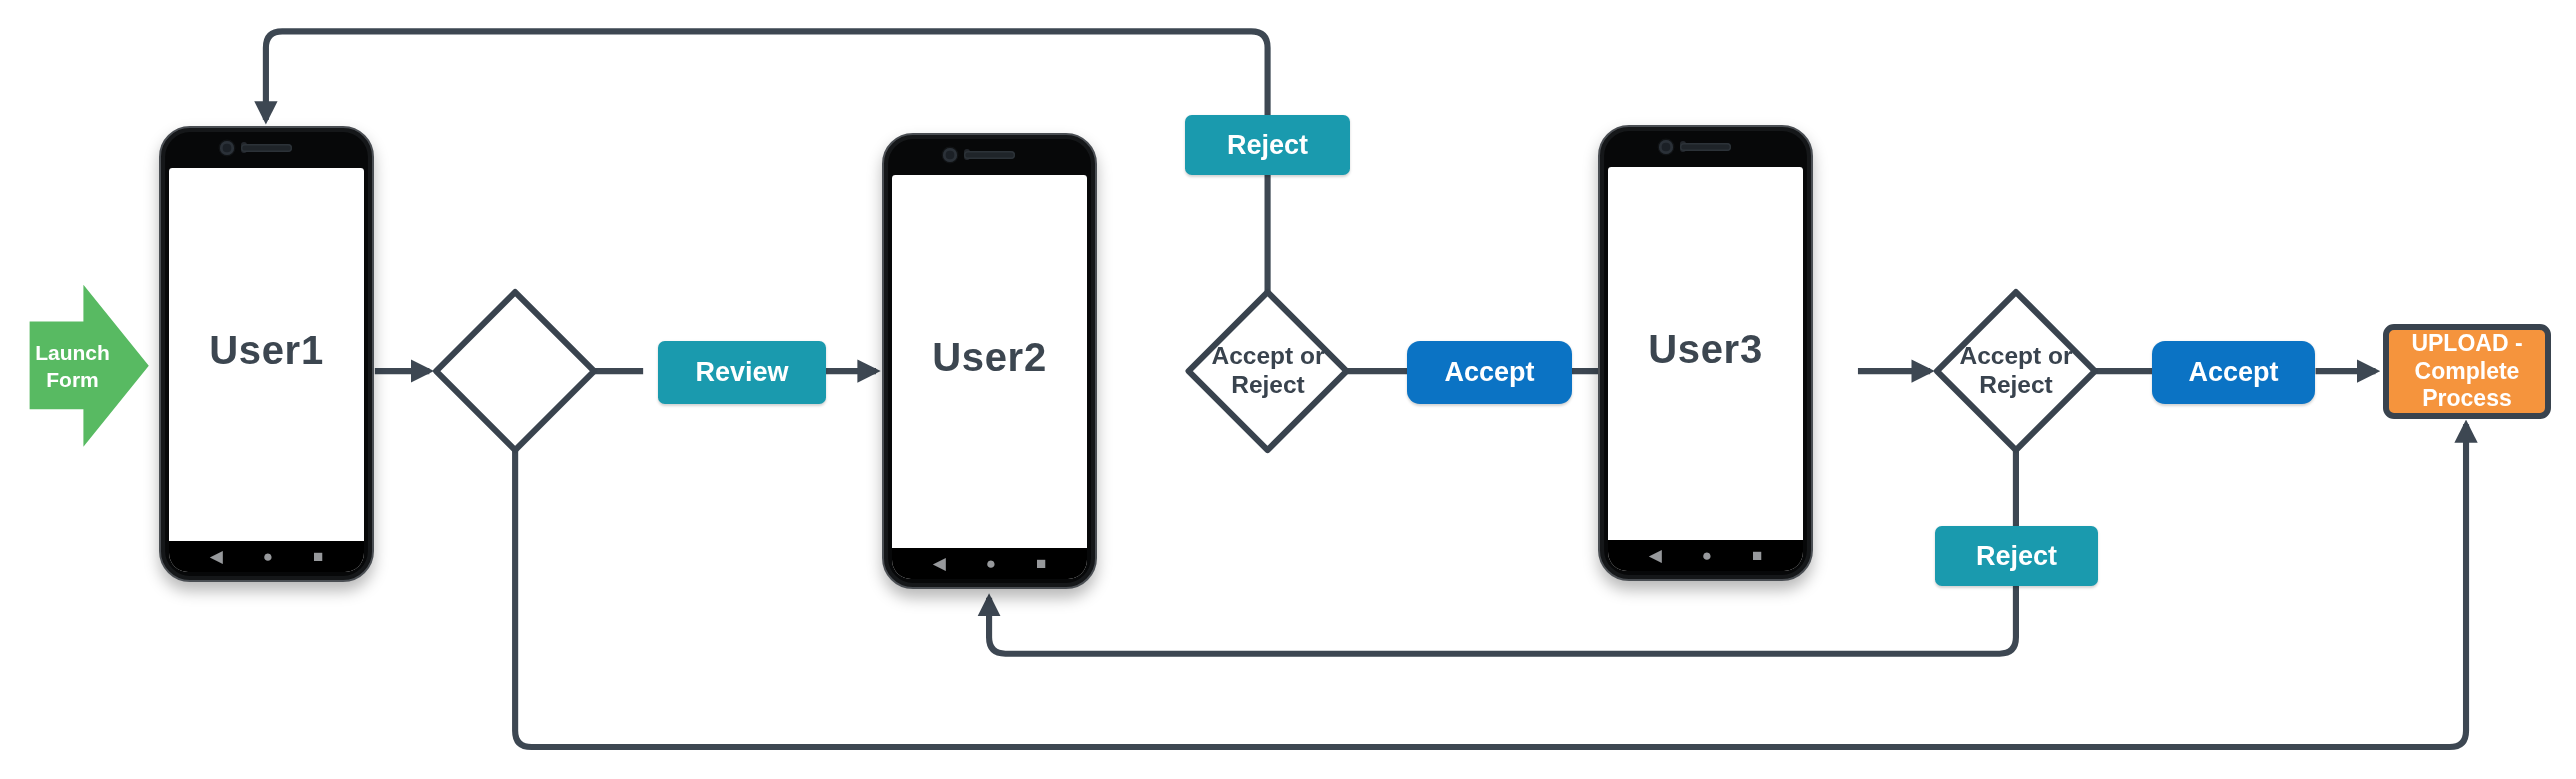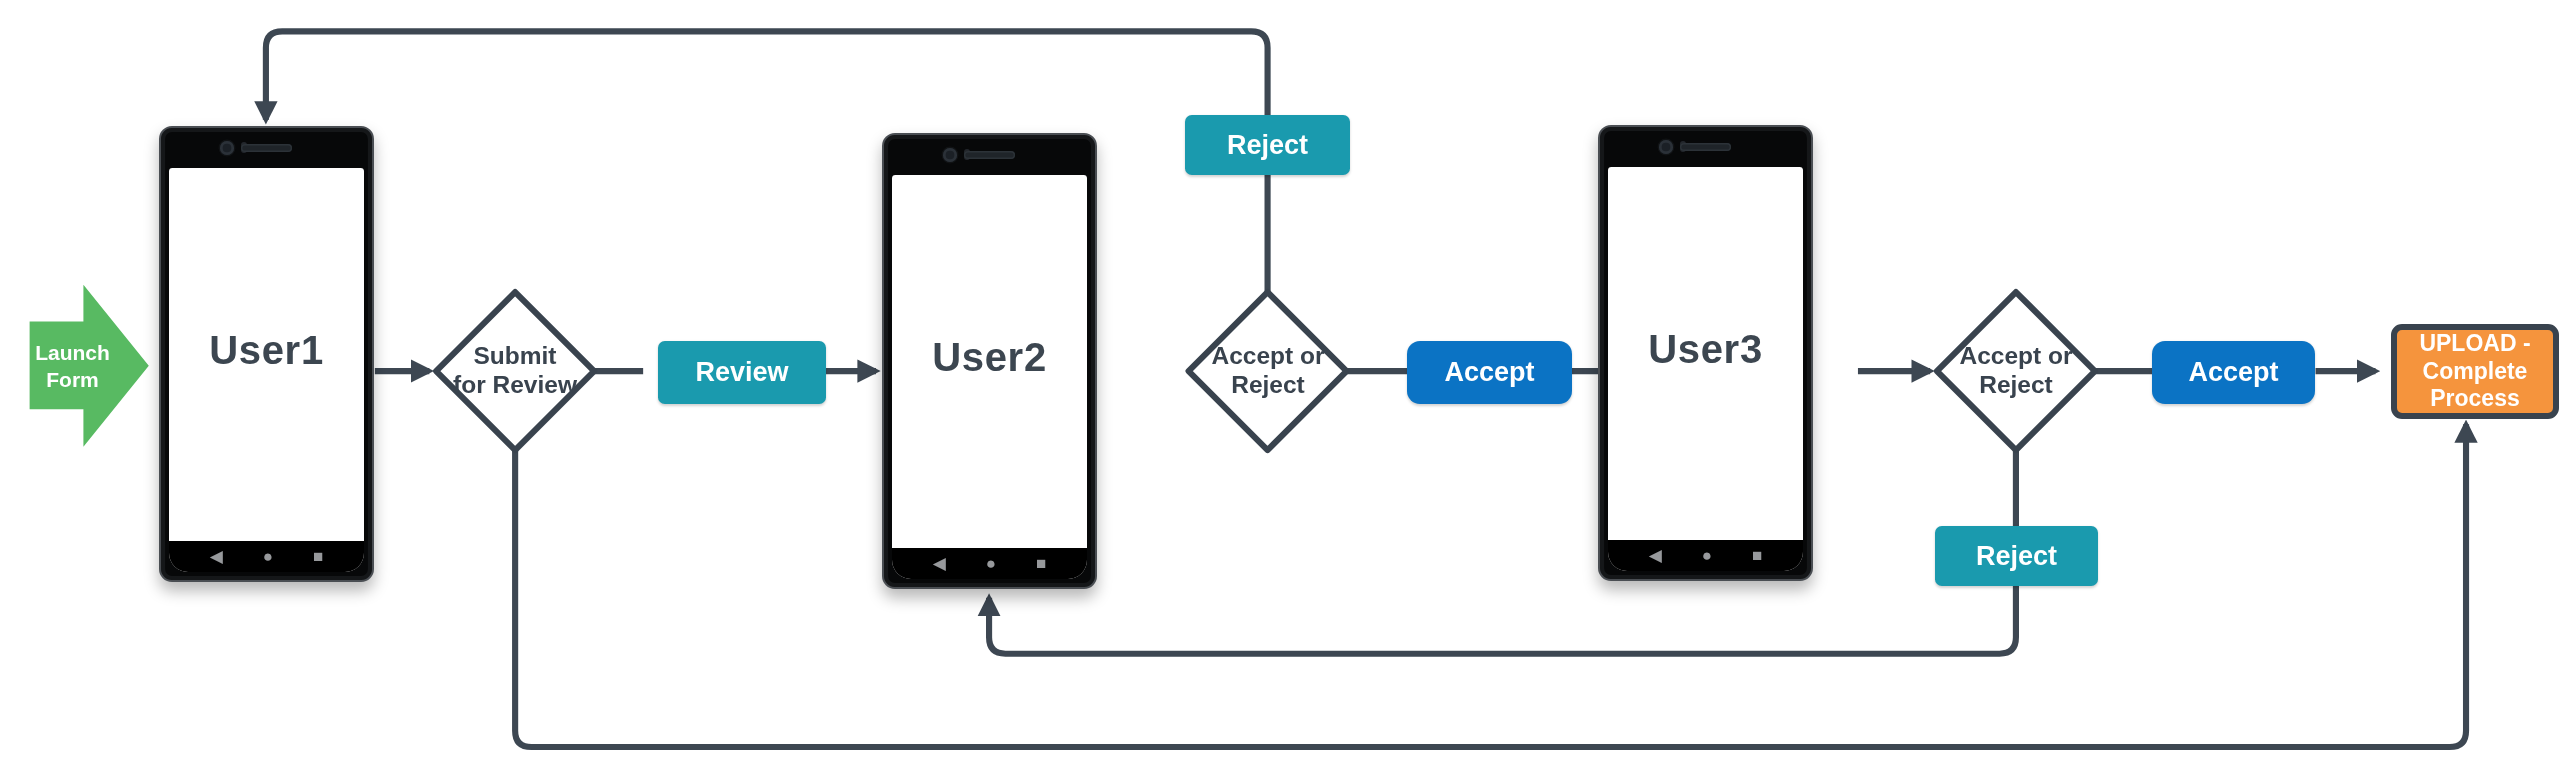--- a/index.html
+++ b/index.html
@@ -32,26 +32,25 @@
     box-shadow:0 1.4px 2.7px rgba(0,0,0,0.18);
   }
   .btn.teal{background:var(--teal);}
   .btn.blue{background:var(--blue);border-radius:13px;}
 
   .terminator{
     position:absolute;display:flex;flex-direction:column;align-items:center;justify-content:center;
     background:var(--orange);border:6.1px solid var(--node_border);border-radius:11px;
     color:#ffffff;font-weight:bold;font-size:23px;line-height:1.2;text-align:center;
     box-sizing:border-box;
-    margin-left:8px;
   }
 
   .phone{
     position:absolute;width:215px;height:456px;background:#070809;border:2.7px solid #4A4E53;
-    border-radius:13px;box-sizing:border-box;
+    border-radius:31px;box-sizing:border-box;
     box-shadow:0 8.2px 15px rgba(0,0,0,0.28), inset 0 0 0 4.1px #151719;
   }
   .phone-screen{
     position:absolute;left:8.2px;right:8.2px;top:40px;bottom:8.2px;background:#ffffff;
     border-radius:3.4px 3.4px 19px 19px;overflow:hidden;
     display:flex;align-items:center;justify-content:center;
   }
   .phone-label{
     color:var(--text_dark);font-weight:bold;font-size:40px;letter-spacing:0.7px;margin-top:-38px;
   }
@@ -153,24 +152,20 @@
     <div class="phone-screen">
       <div class="phone-label">User3</div>
       <div class="phone-nav">
         <span>◀</span>
         <span>●</span>
         <span>■</span>
       </div>
     </div>
   </div>
 
-  <div class="node-label" style="left:436px;top:292px;width:158px;height:158px;">
-    <span>Submit</span>
-    <span>for Review</span>
-  </div>
   <div class="node-label" style="left:1189px;top:292px;width:158px;height:158px;">
     <span>Accept or</span>
     <span>Reject</span>
   </div>
   <div class="node-label" style="left:1937px;top:292px;width:158px;height:158px;">
     <span>Accept or</span>
     <span>Reject</span>
   </div>
 
   <div class="btn teal" style="left:658px;top:341px;width:168px;height:63px;">

